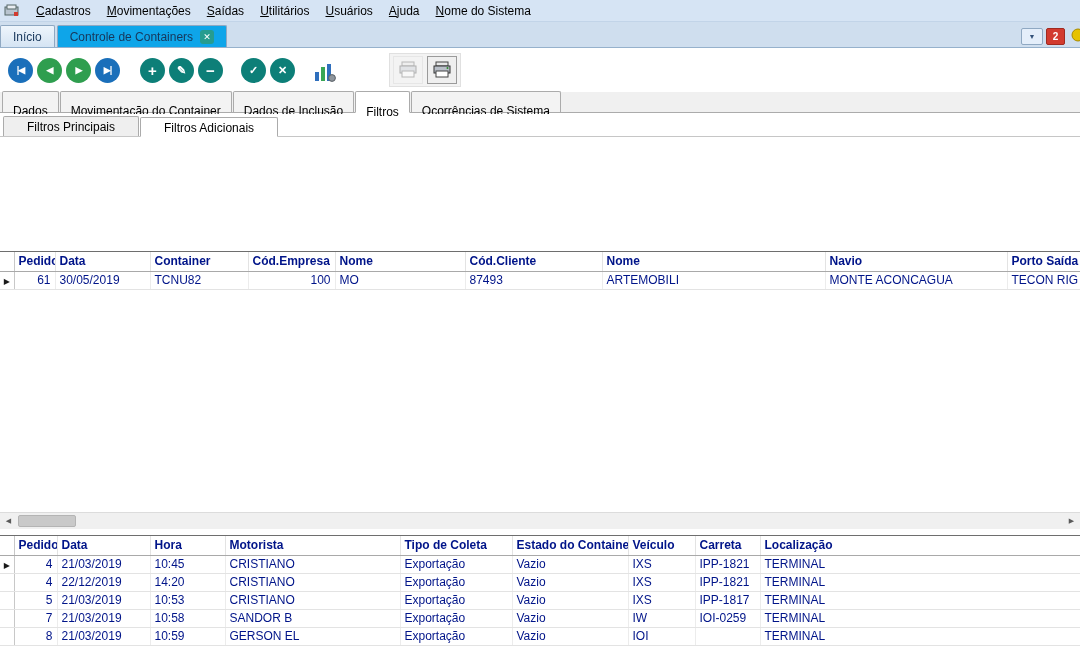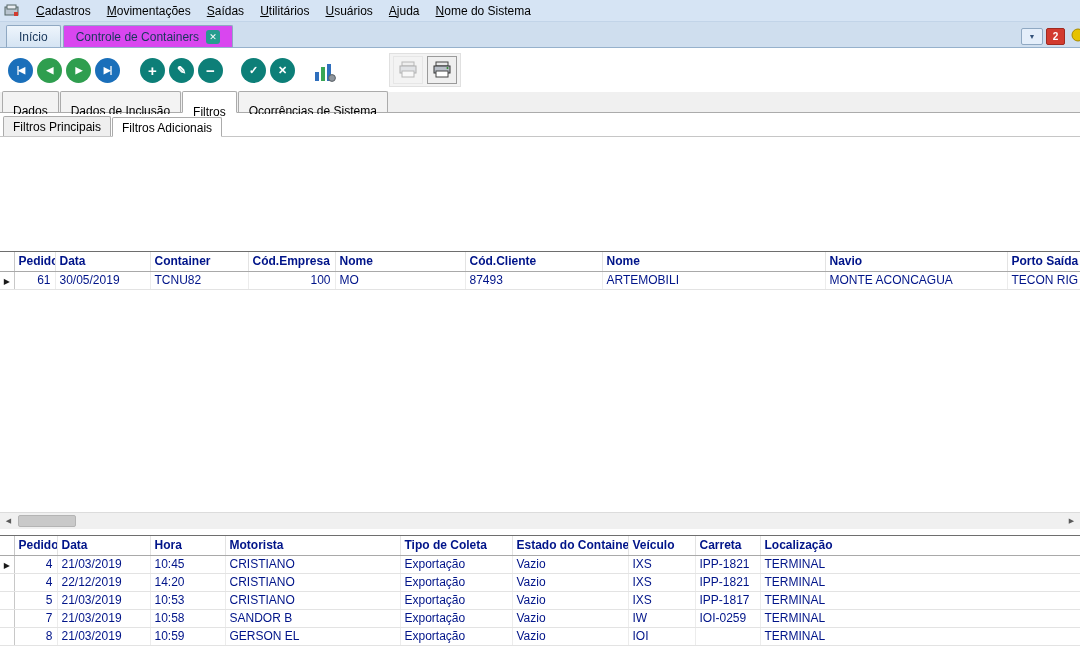--- a/index.html
+++ b/index.html
@@ -6,23 +6,23 @@
   html,body{width:1080px;height:662px}
   body{position:relative;font-family:"Liberation Sans",sans-serif;font-size:12px;background:#fff;color:#000;overflow:hidden}
 
   
   .menubar{position:absolute;left:0;top:0;width:1080px;height:22px;background:#d6e4f4;border-bottom:1px solid #c2d4e8;display:flex;align-items:center;padding-left:2px}
   .app-icon{width:20px;height:16px;margin:0 4px 0 2px;display:flex;align-items:center}
   .menu-item{display:inline-block;padding:2px 8px;cursor:default;white-space:nowrap}
   .menu-item::first-letter{text-decoration:underline}
 
   
-  .tabbar{position:absolute;left:0;top:22px;width:1080px;height:26px;background:#cfdeee;border-bottom:1px solid #96b1cc;display:flex;align-items:flex-end;padding-left:6px}
+  .tabbar{position:absolute;left:0;top:22px;width:1080px;height:26px;background:#cfdeee;border-bottom:1px solid #96b1cc;display:flex;align-items:flex-end;}
   .wtab{height:22px;display:flex;align-items:center;padding:0 12px;margin-right:2px;border:1px solid #8fa8c2;border-bottom:none;border-radius:2px 2px 0 0;background:linear-gradient(#eef5fc,#d5e4f3);color:#17365a;white-space:nowrap}
-  .wtab.active{background:#d946ef}
+  .wtab.active{background:#0ea5e9}
   .tab-close{width:14px;height:14px;margin-left:7px;background:#269c8f;color:#fff;font-size:9px;line-height:14px;text-align:center;border-radius:3px}
   .tabbar-right{position:absolute;right:0;top:5px;display:flex;gap:3px;align-items:center}
   .dd-btn{width:22px;height:17px;border:1px solid #8fa8c2;background:#e4eefa;color:#33527a;font-size:7px;display:flex;align-items:center;justify-content:center;border-radius:2px}
   .red-btn{width:19px;height:17px;background:#d23b2f;border:1px solid #a02a20;color:#fff;font-size:10px;font-weight:bold;display:flex;align-items:center;justify-content:center;border-radius:2px}
   .pin{width:12px;height:18px;overflow:hidden}
 
   
   .toolbar{position:absolute;left:0;top:48px;width:1080px;height:44px;background:#fff;display:flex;align-items:center;padding-left:8px;gap:4px}
   .circle{width:25px;height:25px;border-radius:50%;display:flex;align-items:center;justify-content:center;color:#fff;font-weight:bold;flex:0 0 auto}
   .c-blue{background:#1a6fba}
@@ -38,21 +38,21 @@
   .print-btn{width:30px;height:28px;display:flex;align-items:center;justify-content:center;background:#efefef;border:1px solid #9a9a9a}
   .print-btn.disabled{opacity:.42;border-color:#d6d6d6;background:#f3f3f3}
 
   
   .mtabs{position:absolute;left:0;top:92px;width:1080px;height:21px;background:#f0f0f0;border-bottom:1px solid #ababab;display:flex;align-items:flex-end;padding-left:2px}
   .mtab{height:19px;line-height:19px;padding:10px 10px;border:1px solid #ababab;border-bottom:none;background:#f3f3f3;margin-right:1px;border-radius:2px 2px 0 0;white-space:nowrap}
   .mtab.active{background:#fff;height:21px;line-height:21px;margin-bottom:-1px;border-bottom:1px solid #fff;position:relative;z-index:2}
 
   
   .stabs{position:absolute;left:0;top:114px;width:1080px;height:23px;background:#fff;border-bottom:1px solid #c6c6c6;display:flex;align-items:flex-end;padding-left:3px}
-  .stab{height:20px;line-height:20px;padding:0 9px;border:1px solid #ababab;border-bottom:none;background:#efefef;margin-right:1px;border-radius:2px 2px 0 0;white-space:nowrap}
+  .stab{height:20px;line-height:20px;padding:0 23px;border:1px solid #ababab;border-bottom:none;background:#efefef;margin-right:1px;border-radius:2px 2px 0 0;white-space:nowrap}
   .stab.active{background:#fff;margin-bottom:-1px;border-bottom:1px solid #fff;position:relative;z-index:2}
 
   
   .filters{position:absolute;left:0;top:137px;width:1080px;height:114px;background:#fff}
   .flabel{position:absolute;height:20px;line-height:20px;font-size:12px;white-space:nowrap}
   .r{text-align:right}
   input.code{position:absolute;height:20px;border:1px solid #9aa7b8;padding:0 3px;font-family:"Liberation Sans",sans-serif;font-size:12px;color:#000;background:#fff}
   .combo{position:absolute;height:20px;background:#ffffd9;border:1px solid #9aa7b8;display:flex;align-items:stretch}
   .ctext{flex:1;padding:0 4px;line-height:18px;white-space:nowrap;overflow:hidden;font-size:12px}
   .carrow{width:16px;border-left:1px solid #c9cdbe;display:flex;align-items:center;justify-content:center;font-size:6px;color:#444}
@@ -149,20 +149,21 @@
           <rect x="2" y="5" width="16" height="7" fill="#b9bfc8" stroke="#333"></rect>
           <rect x="4" y="10" width="12" height="6" fill="#fff" stroke="#444"></rect>
           <circle cx="15.5" cy="7" r="1" fill="#2e8b2e"></circle>
         </svg>
     </div>
   </div>
 </div>
 
 <div class="mtabs">
   <div class="mtab">Dados</div>
+  <div class="mtab">Movimentação do Container</div>
   <div class="mtab">Dados de Inclusão</div>
   <div class="mtab active">Filtros</div>
   <div class="mtab">Ocorrências de Sistema</div>
 </div>
 
 <div class="stabs">
   <div class="stab">Filtros Principais</div>
   <div class="stab active">Filtros Adicionais</div>
 </div>
 

